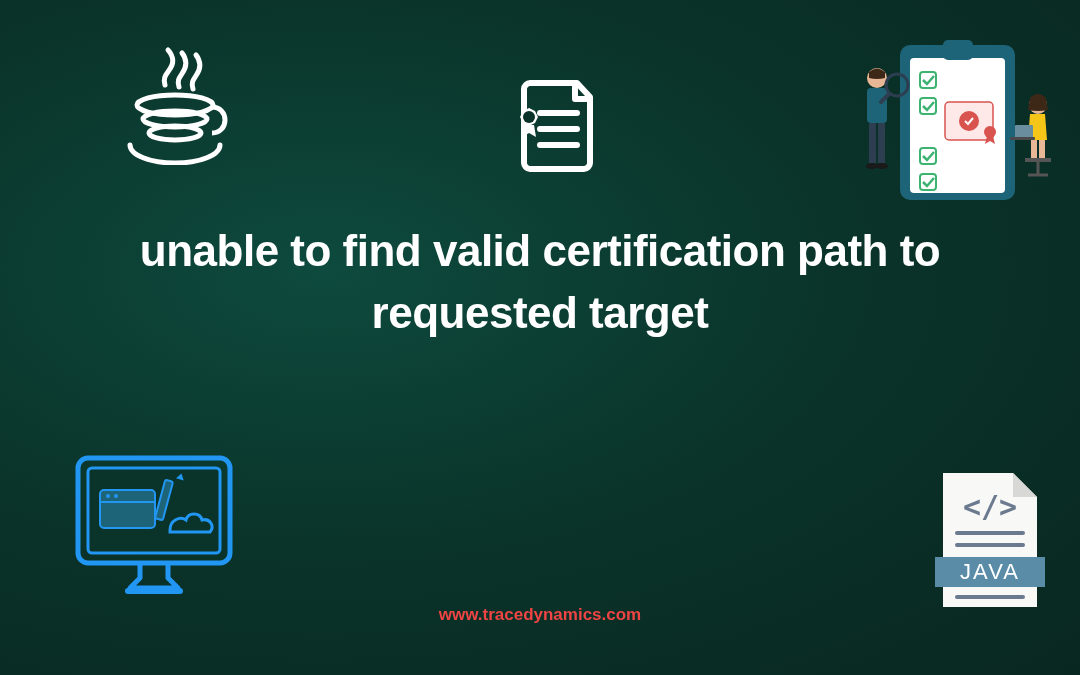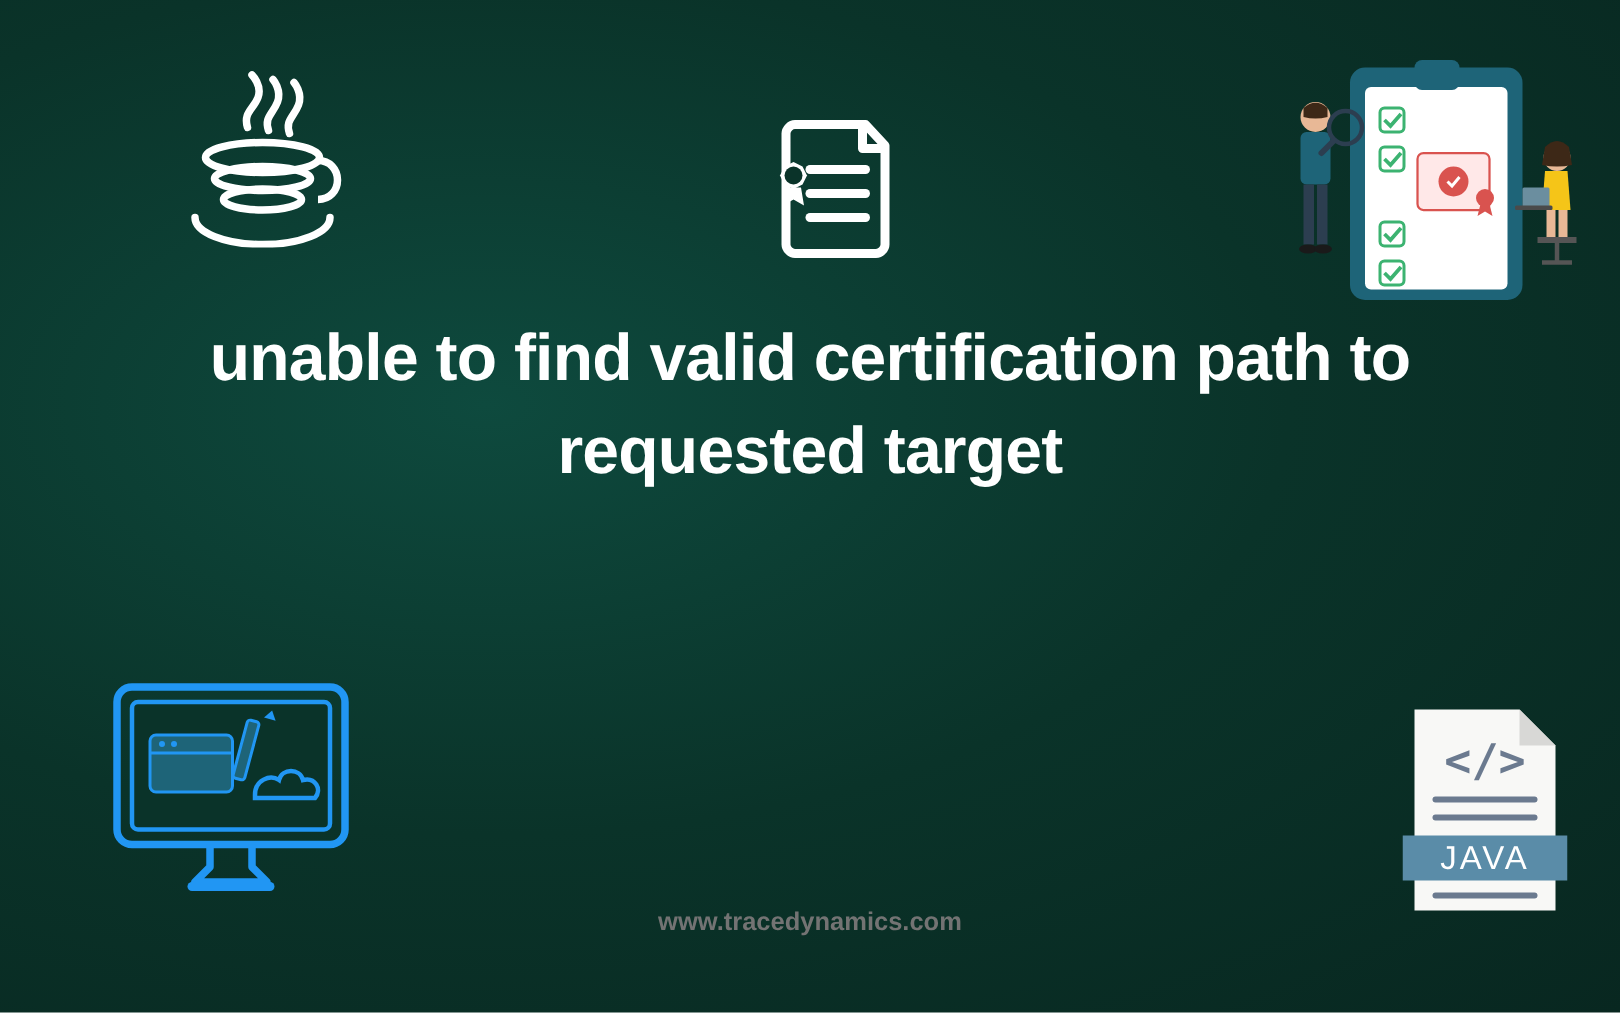--- a/index.html
+++ b/index.html
@@ -31,21 +31,21 @@
     }
     .clipboard-scene {
       position: absolute;
       top: 30px;
       right: 15px;
       width: 240px;
       height: 200px;
     }
     .heading {
       position: absolute;
-      top: 208px;
+      top: 220px;
       left: 0;
       width: 100%;
       text-align: center;
       color: #ffffff;
       font-size: 44px;
       font-weight: 700;
       line-height: 1.42;
       padding: 0 40px;
       letter-spacing: -0.5px;
     }
@@ -62,21 +62,21 @@
       right: 35px;
       width: 110px;
       height: 150px;
     }
     .website-url {
       position: absolute;
       bottom: 50px;
       left: 0;
       width: 100%;
       text-align: center;
-      color: #737373;
+      color: #ef4444;
       font-size: 17px;
       font-weight: 700;
     }
   </style>
 </head>
 <body>
 
 <div class="java-logo">
   <svg viewBox="0 0 110 120" fill="none">
 

